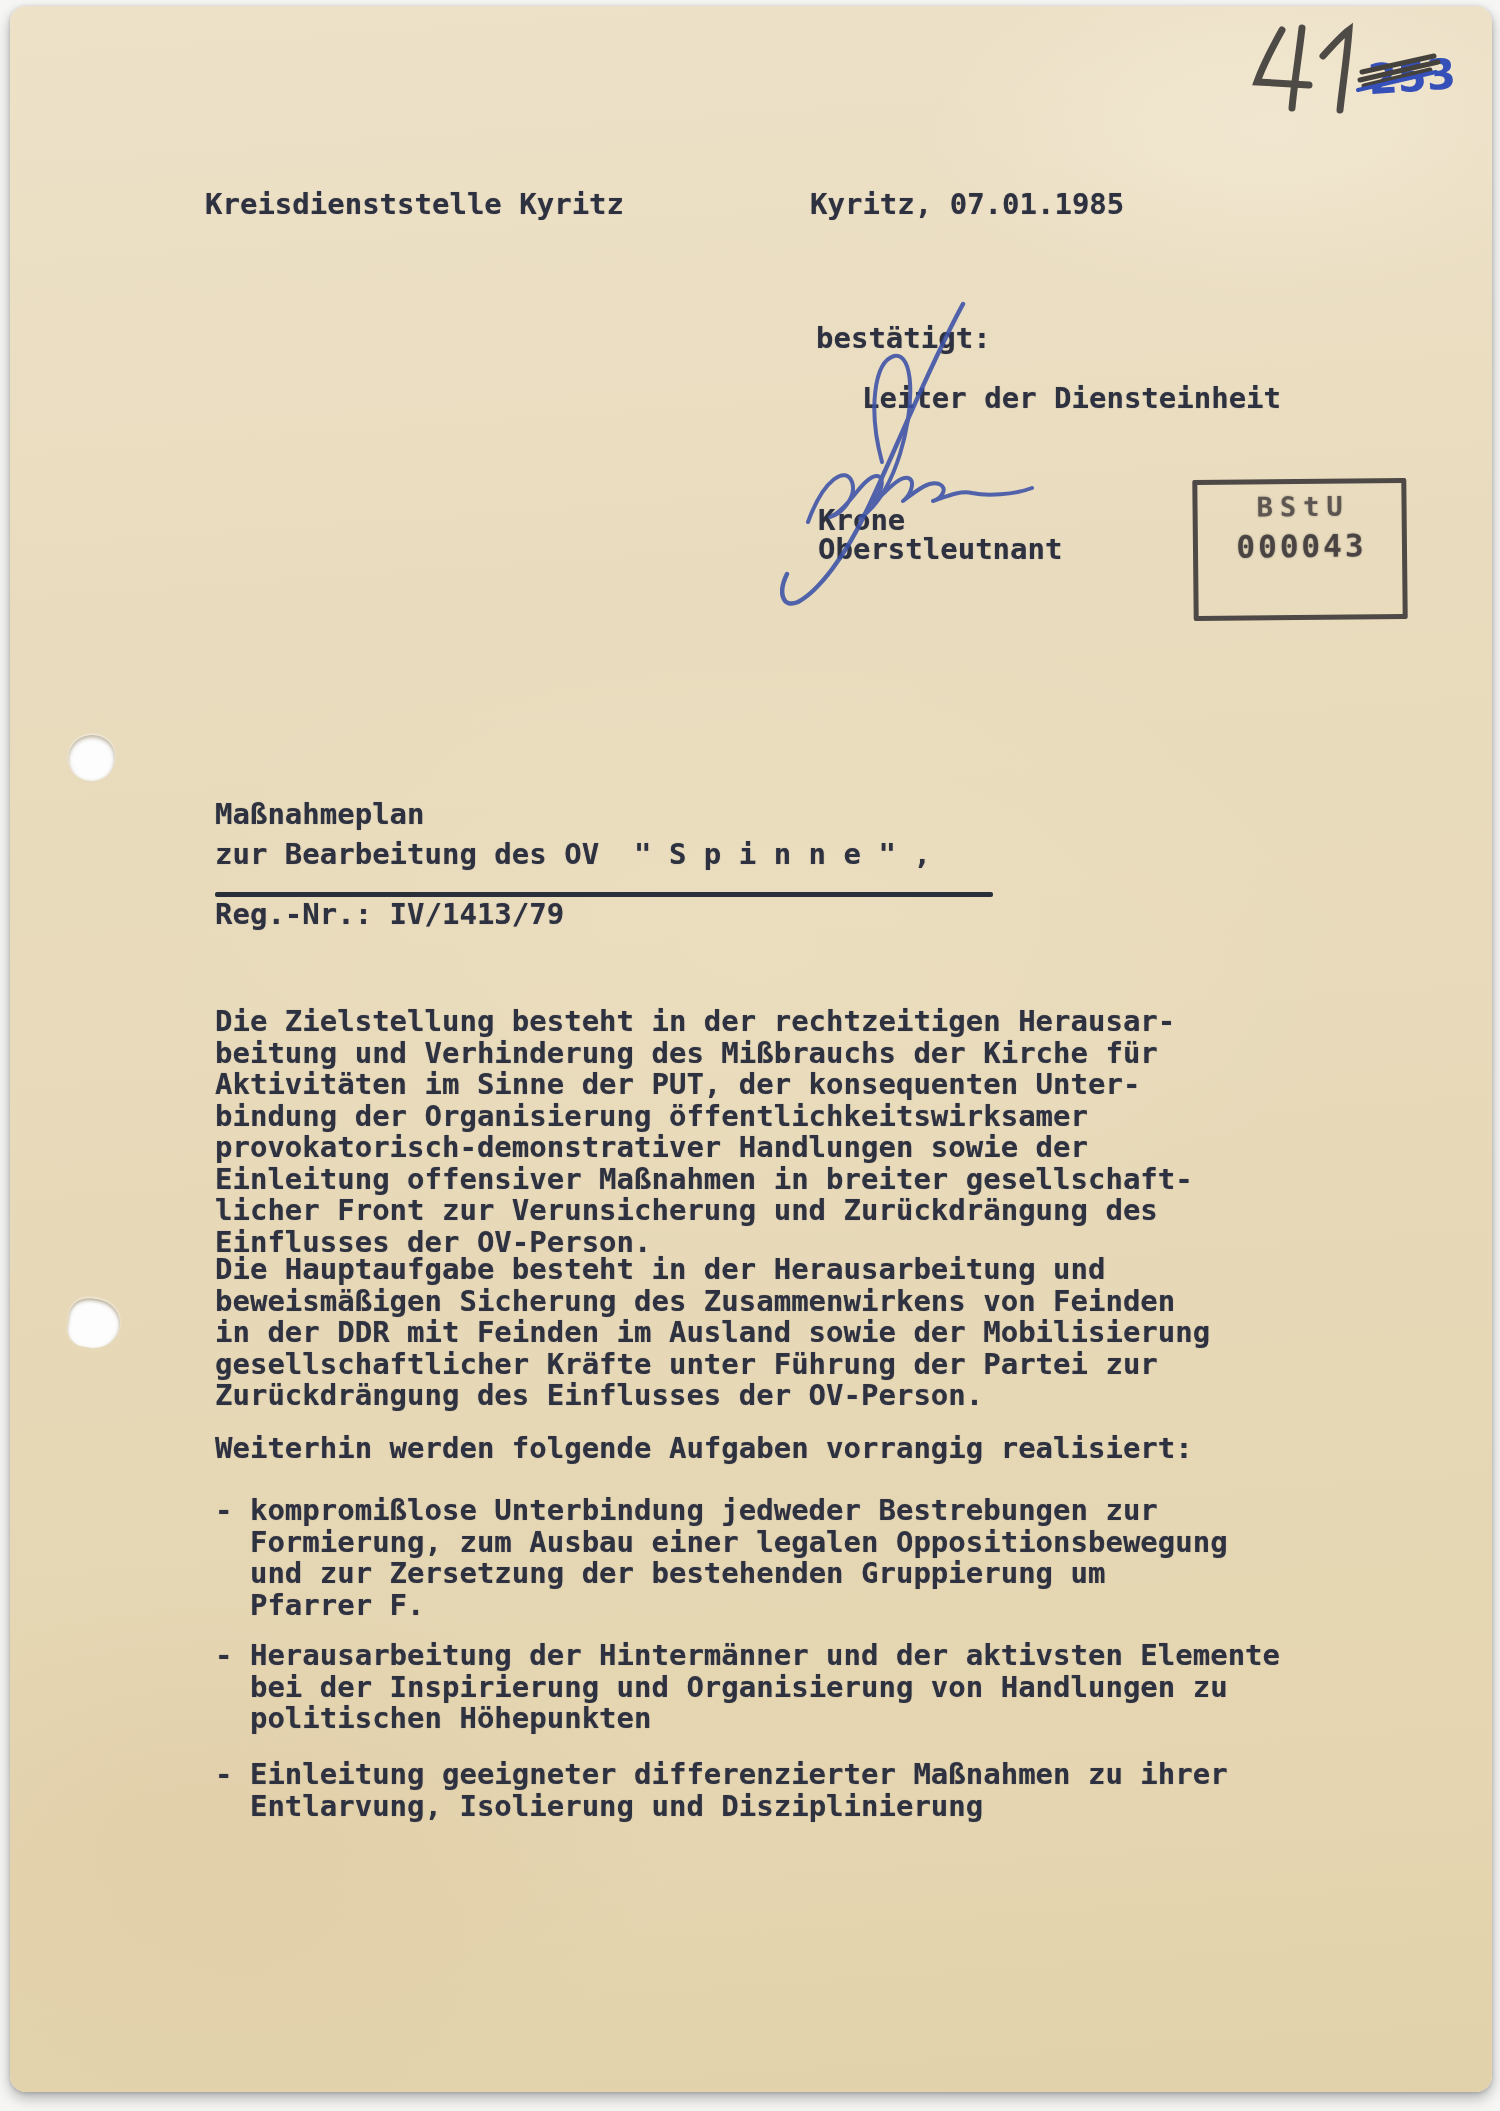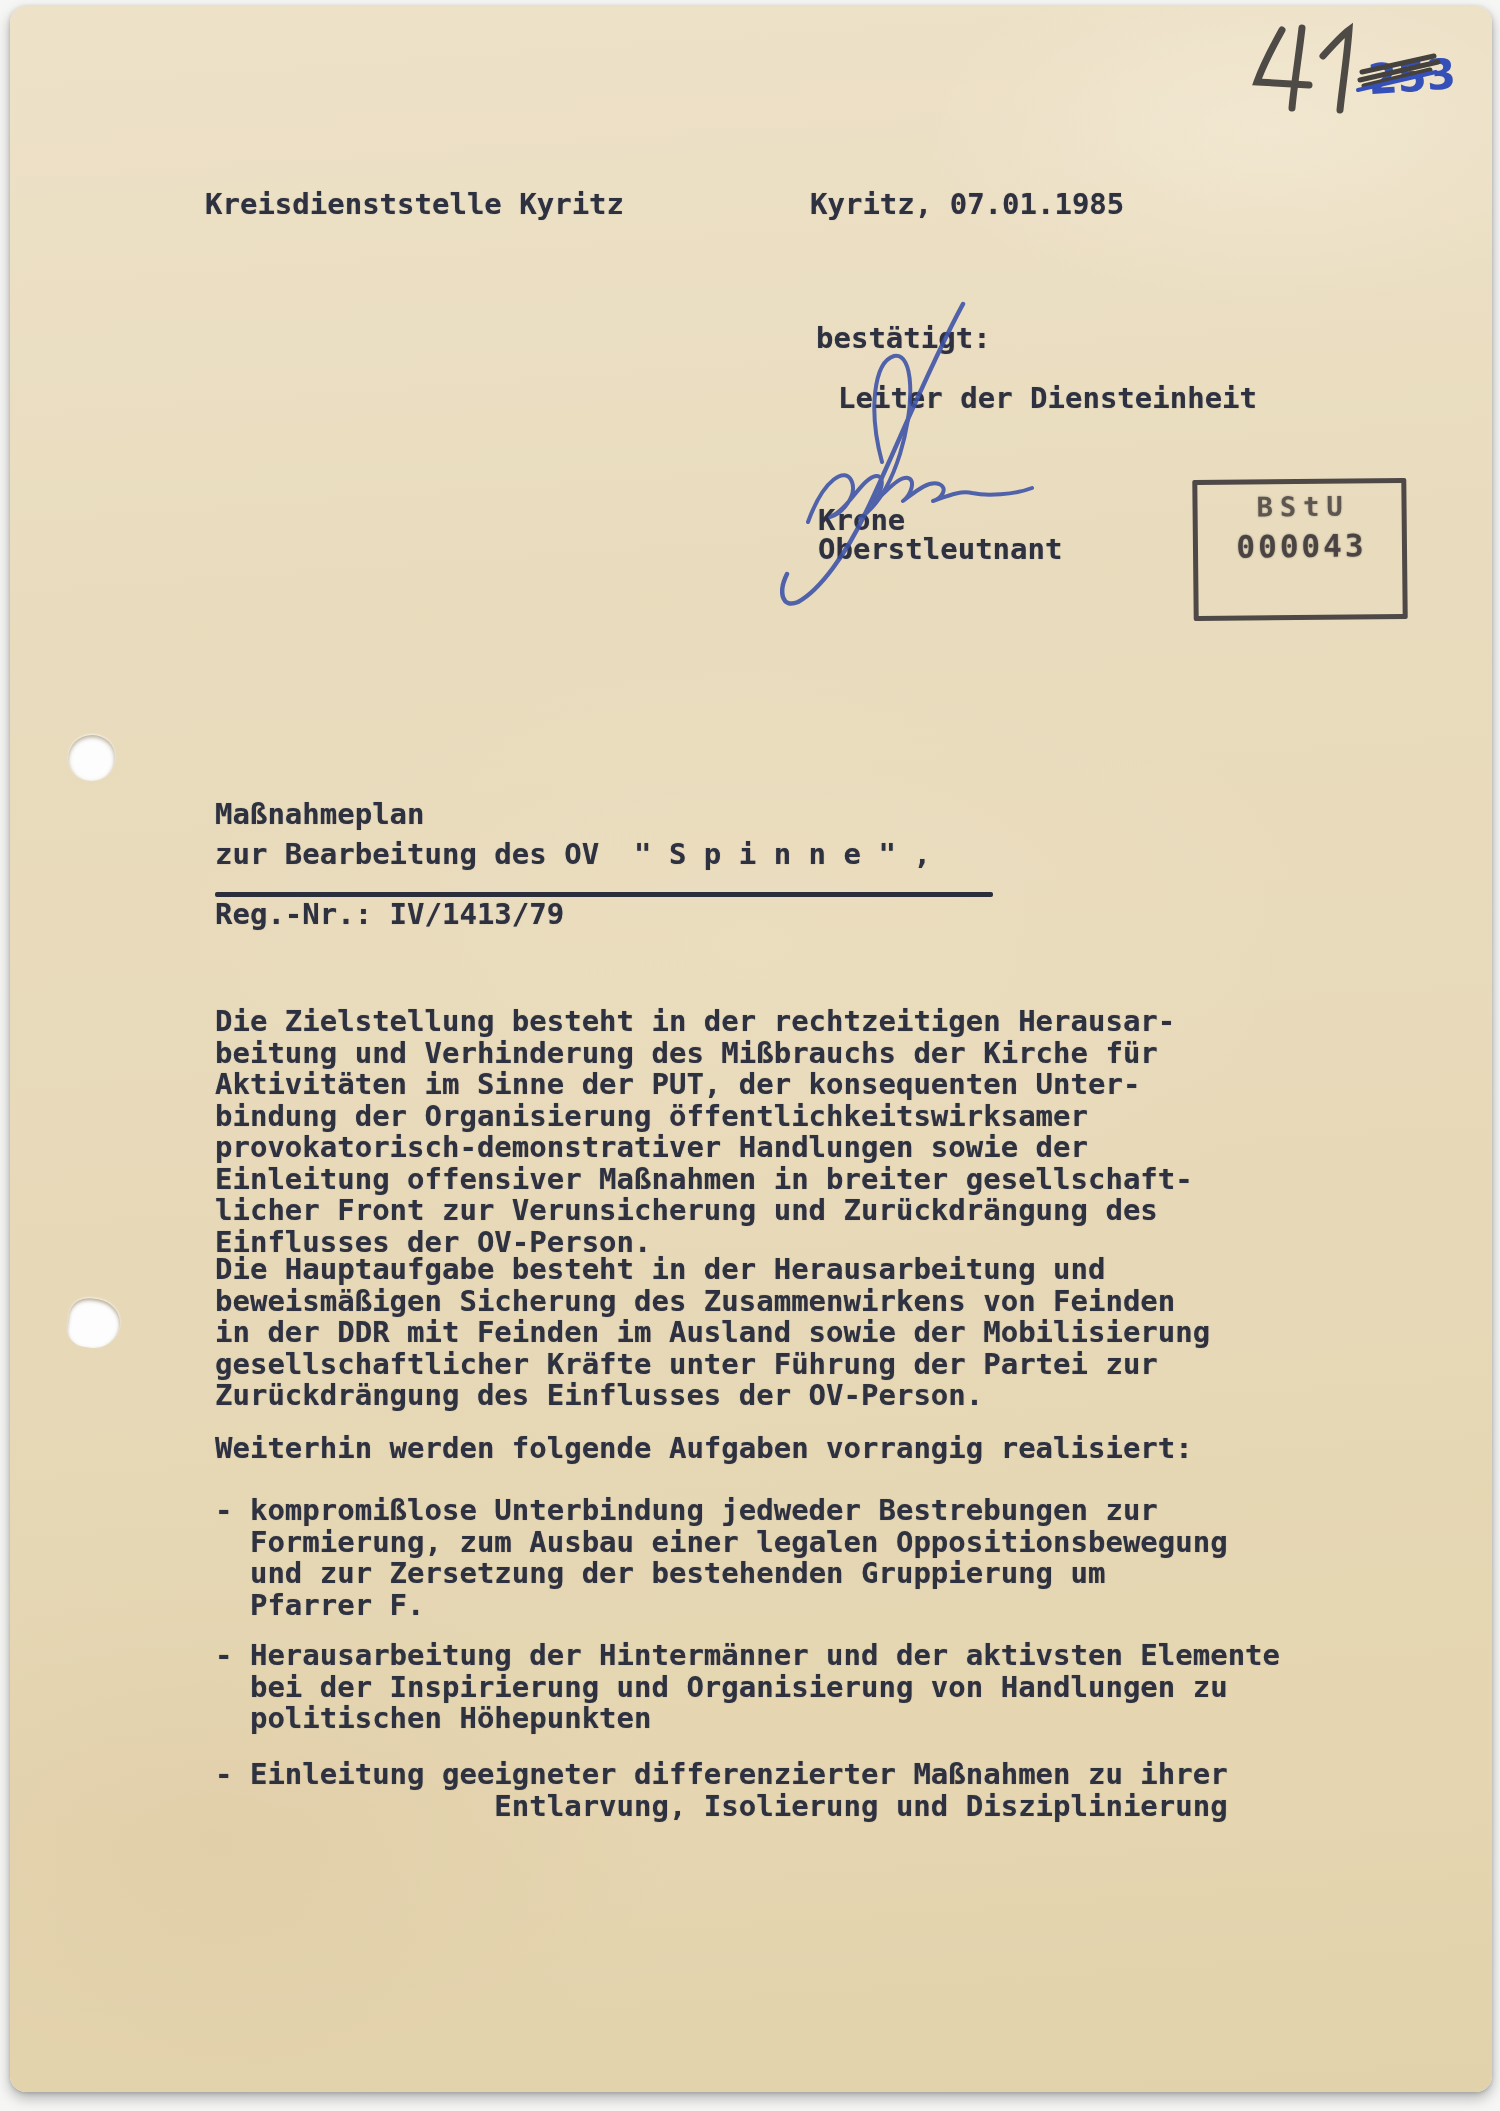--- a/index.html
+++ b/index.html
@@ -51,21 +51,21 @@
 
   <div class="paper">
 
     <div class="hole hole-1"></div>
     <div class="hole hole-2"></div>
 
     <div class="typew" style="left:195px;top:183px;">Kreisdienststelle Kyritz</div>
     <div class="typew" style="left:800px;top:183px;text-align:center;">Kyritz, 07.01.1985</div>
 
     <div class="typew" style="left:806px;top:317px;">bestätigt:</div>
-    <div class="typew" style="left:828px;top:377px;">Leiter der Diensteinheit</div>
+    <div class="typew" style="left:852px;top:377px;">Leiter der Diensteinheit</div>
     <div class="typew" style="left:808px;top:499px;">Krone</div>
     <div class="typew" style="left:808px;top:528px;">Oberstleutnant</div>
 
     <div class="stamp">
       <div class="stamp-line1">BStU</div>
       <div class="stamp-line2">000043</div>
     </div>
 
     <div class="typew" style="left:205px;top:793px;">Maßnahmeplan</div>
     <div class="typew" style="left:205px;top:833px;">zur Bearbeitung des OV  " S p i n n e " ,</div>
@@ -86,21 +86,21 @@
 gesellschaftlicher Kräfte unter Führung der Partei zur
 Zurückdrängung des Einflusses der OV-Person.</div>
     <div class="typew" style="left:205px;top:1427px;">Weiterhin werden folgende Aufgaben vorrangig realisiert:</div>
     <div class="typew" style="left:205px;top:1489px;">- kompromißlose Unterbindung jedweder Bestrebungen zur
   Formierung, zum Ausbau einer legalen Oppositionsbewegung
   und zur Zersetzung der bestehenden Gruppierung um
   Pfarrer F.</div>
     <div class="typew" style="left:205px;top:1634px;">- Herausarbeitung der Hintermänner und der aktivsten Elemente
   bei der Inspirierung und Organisierung von Handlungen zu
   politischen Höhepunkten</div>
-    <div class="typew" style="left:205px;top:1753px;text-align:right;">- Einleitung geeigneter differenzierter Maßnahmen zu ihrer
+    <div class="typew" style="left:205px;top:1753px;">- Einleitung geeigneter differenzierter Maßnahmen zu ihrer
   Entlarvung, Isolierung und Disziplinierung</div>
 
     <svg class="abs-svg" style="left:700px;top:260px;" width="400" height="380" viewBox="700 260 400 380">
       <g fill="none" stroke="#3c52a8" stroke-linecap="round" stroke-linejoin="round" opacity="0.88">
         <path d="M 953 298 C 918 362 884 448 856 506 C 836 548 810 584 788 596 C 772 603 768 586 777 568" stroke-width="4.5"></path>
         <path d="M 872 456 C 858 404 864 356 884 350 C 904 346 905 398 890 448 C 878 486 862 504 850 512" stroke-width="4"></path>
         <path d="M 798 516 C 814 472 836 460 842 476 C 847 490 832 508 820 511 C 838 504 852 472 866 470 C 876 469 872 488 862 497 C 875 488 888 470 898 472 C 906 474 901 489 893 495 C 904 487 918 474 929 478 C 939 482 931 493 923 495 C 935 491 950 484 962 487 C 976 490 1004 489 1022 482" stroke-width="4"></path>
       </g>
     </svg>
 

